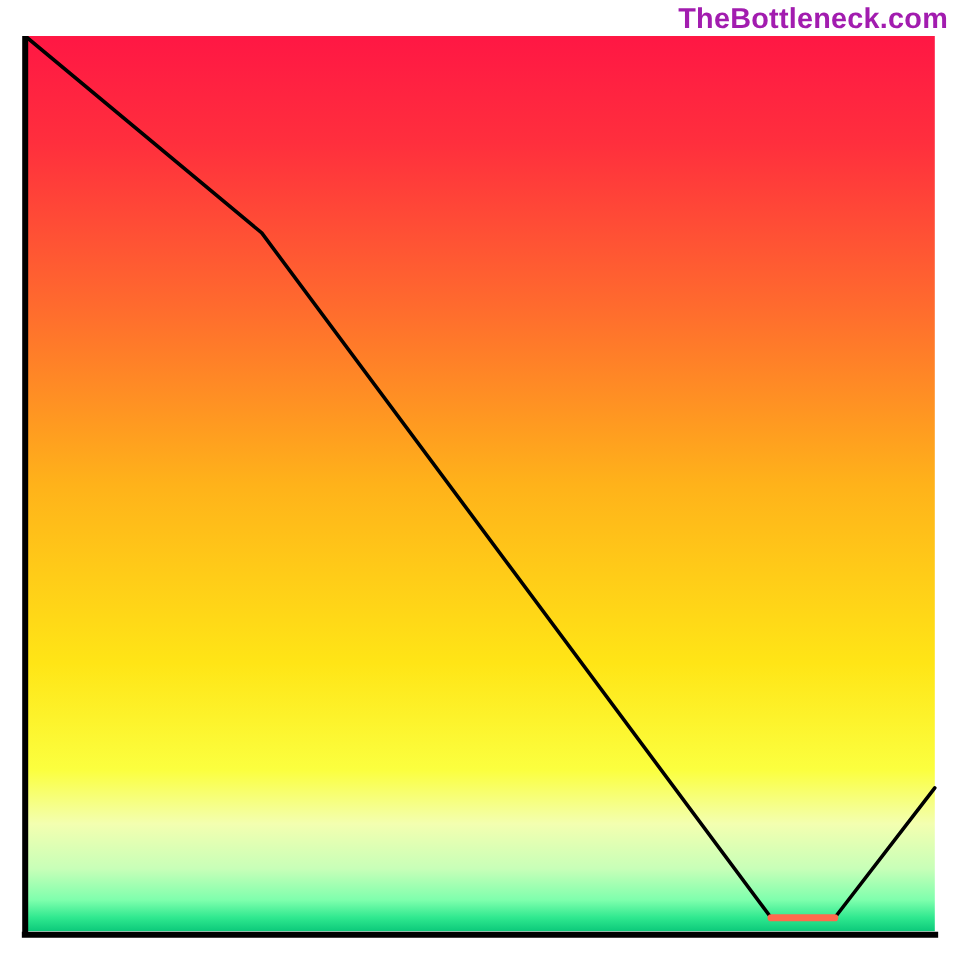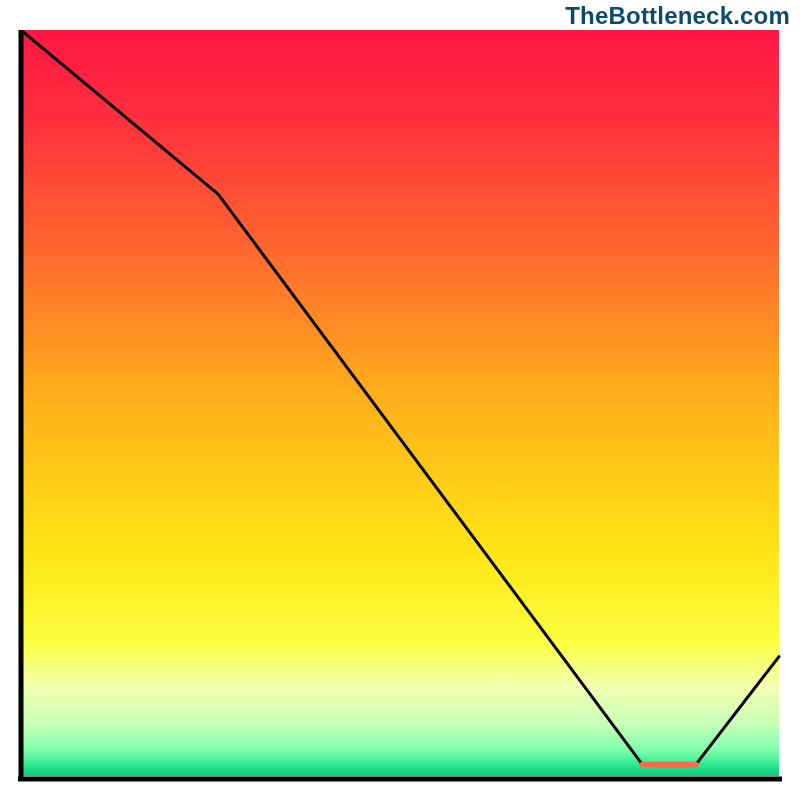--- a/index.html
+++ b/index.html
@@ -14,21 +14,21 @@
     position: relative;
     width: 800px;
     height: 800px;
   }
   .watermark {
     position: absolute;
     top: 2px;
     right: 10px;
     font-size: 24px;
     font-weight: 600;
-    color: #0c4a6e;
+    color: #a21caf;
     letter-spacing: 0.2px;
   }
   .plot-frame {
     position: absolute;
     left: 18px;
     top: 30px;
     width: 764px;
     height: 752px;
   }
 </style>

